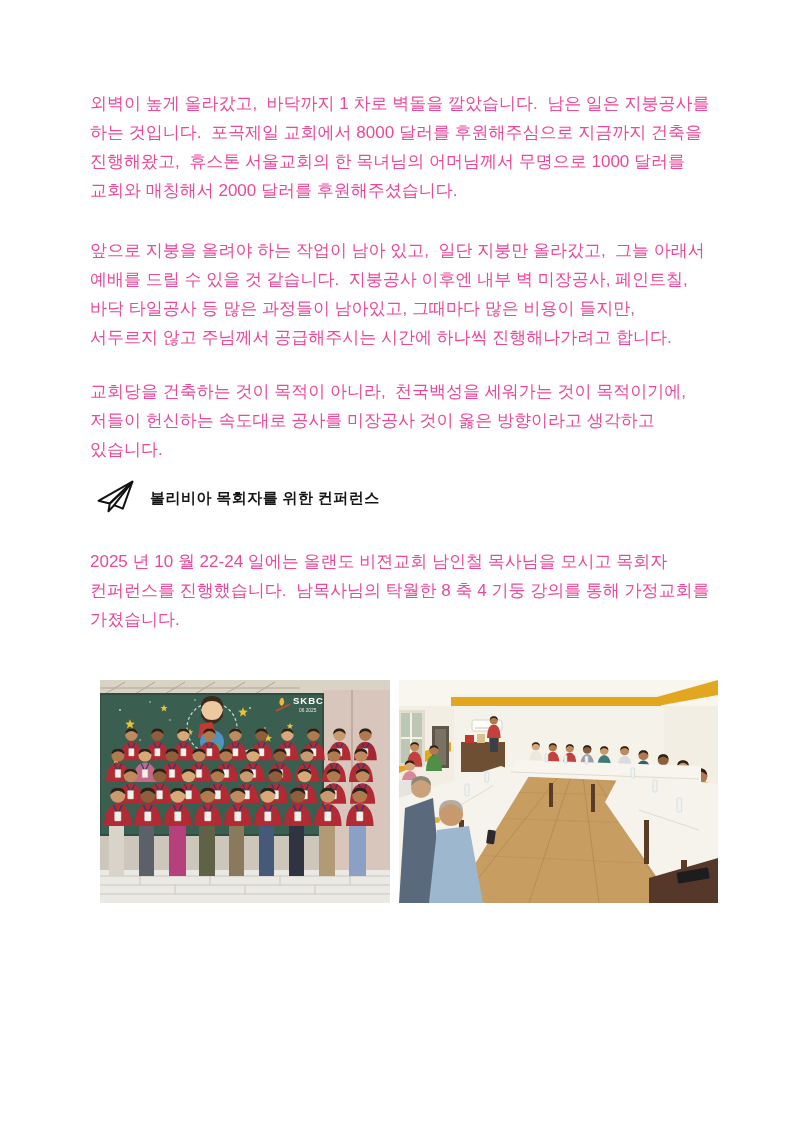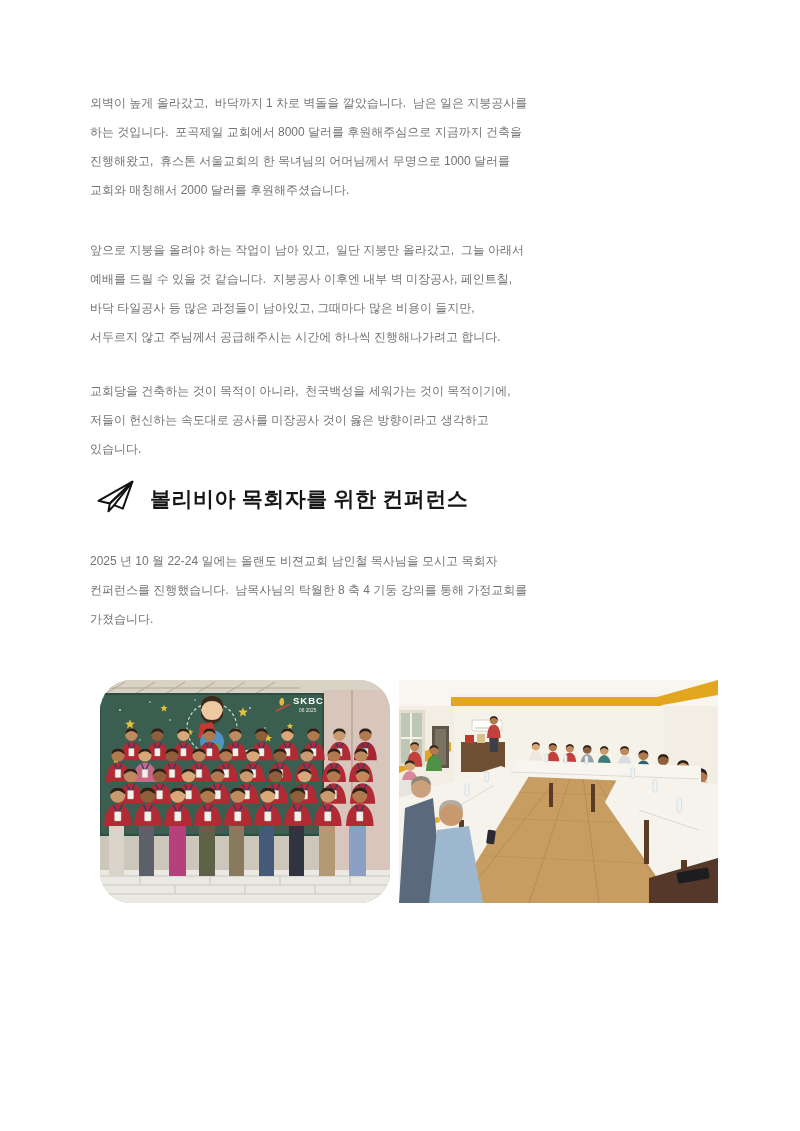--- a/index.html
+++ b/index.html
@@ -1,30 +1,30 @@
 <!DOCTYPE html>
 <html><head>
 <meta charset="utf-8">
 <style>
   html,body{margin:0;padding:0;background:#ffffff;}
   .page{
     position:relative;width:800px;height:1131px;background:#ffffff;
     font-family:"Liberation Sans","DejaVu Sans",sans-serif;overflow:hidden;
   }
-  .para{position:absolute;left:90px;color:#737373;font-size:12px;line-height:29px;}
+  .para{position:absolute;left:90px;color:#ec4899;font-size:17px;line-height:29px;}
   .line{height:29px;white-space:pre;}
   .section-heading{
     position:absolute;left:95px;top:479px;display:flex;align-items:center;gap:15px;
   }
   .section-title{
     font-family:"Liberation Serif","DejaVu Serif",serif;
-    font-weight:700;font-size:21px;letter-spacing:.5px;color:#161616;white-space:pre;
+    font-weight:700;font-size:15px;letter-spacing:.5px;color:#161616;white-space:pre;
   }
   .photo{position:absolute;top:680px;height:223px;overflow:hidden;}
-  .photo-left{left:100px;width:290px;border-radius:31px;}
+  .photo-left{left:100px;width:290px;}
   .photo-right{left:399px;width:319px;}
   .photo svg{display:block;width:100%;height:100%;}
 </style>
 </head>
 <body>
 
 <div class="page">
 
   <div class="para" style="top:89px">
     <div class="line">외벽이 높게 올라갔고,  바닥까지 1 차로 벽돌을 깔았습니다.  남은 일은 지붕공사를</div>

